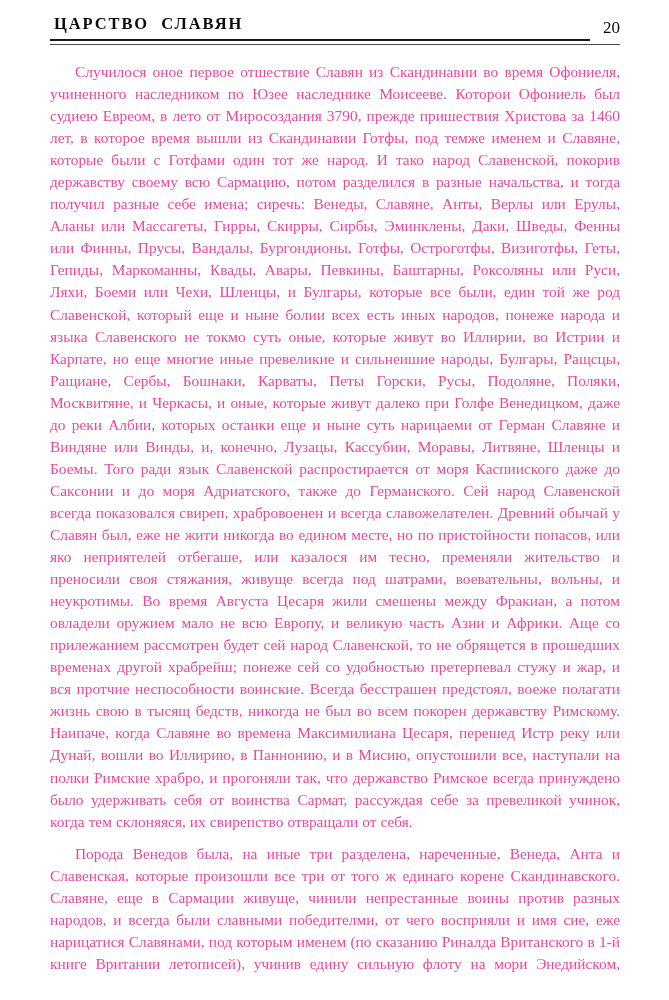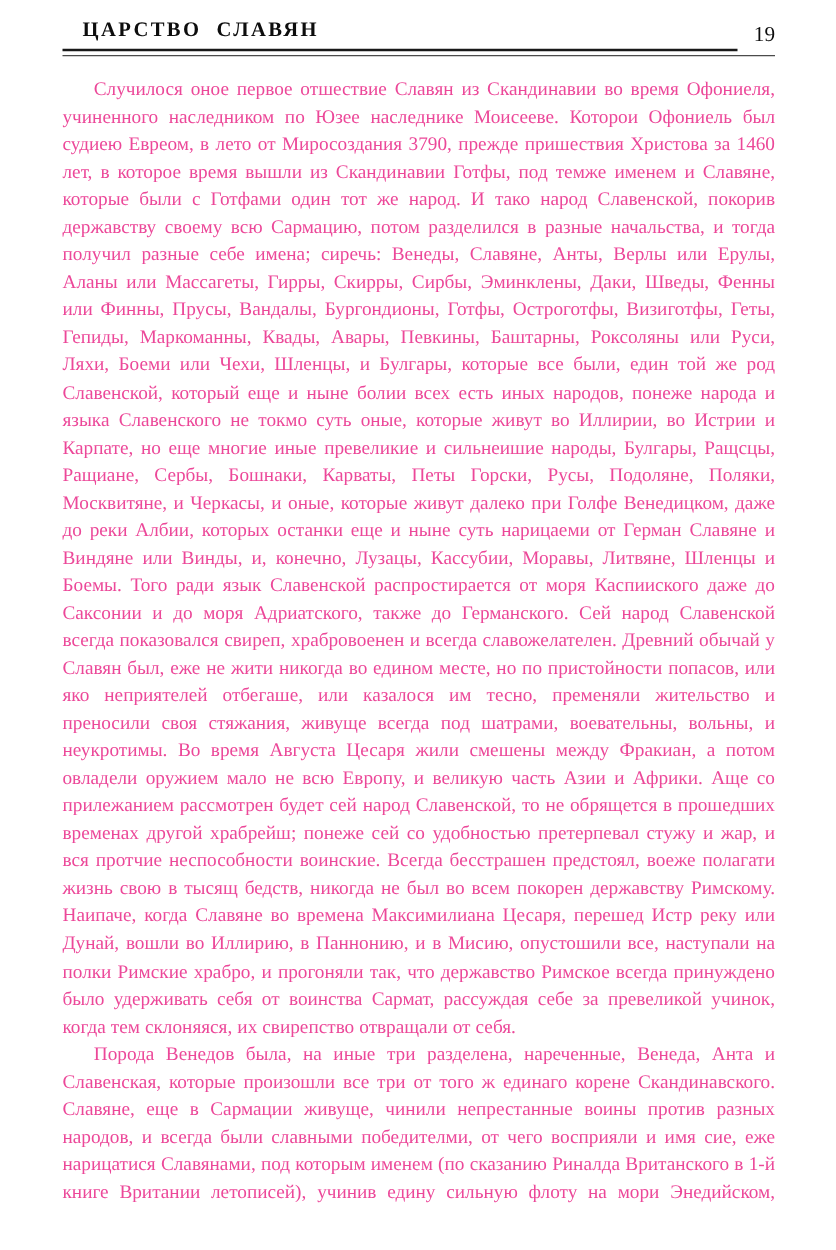--- a/index.html
+++ b/index.html
@@ -20,21 +20,21 @@
   
   .header {
     position: absolute;
     left: 50px;
     right: 49px;
     top: 14px;
     height: 26px;
   }
   .header-title {
     position: absolute;
-    left: 16px;
+    left: 4px;
     top: 0;
     font-size: 16.5px;
     font-weight: 600;
     letter-spacing: 1.9px;
     white-space: pre;
     color: #0d0d0d;
     line-height: 20px;
   }
   .folio {
     position: absolute;
@@ -78,35 +78,35 @@
     font-size: 15.4px;
     line-height: 22.05px;
     text-align: justify;
     text-align-last: left;
     text-indent: 25px;
     hyphens: manual;
     word-spacing: .2px;
     color: #ec4899;
   }
   .para + .para {
-    margin-top: 0;
+    margin-top: 10px;
   }
   
   .para.cut {
     text-align-last: justify;
   }
 </style>
 </head>
 <body>
 
 <div class="page">
 
   <div class="header">
     <div class="header-title">ЦАРСТВО  СЛАВЯН</div>
-    <div class="folio">19</div>
+    <div class="folio">20</div>
   </div>
 
   <div class="rule-thick"></div>
   <div class="rule-thin"></div>
 
   <div class="body">
     <p class="para">Случилося оное первое отшествие Славян из Скандинавии во время Офониеля, учиненного наследником по Юзее наследнике Моисееве. Которои Офониель был судиею Евреом, в лето от Миросоздания 3790, прежде пришествия Христова за 1460 лет, в которое время вышли из Скандинавии Готфы, под темже именем и Славяне, которые были с Готфами один тот же народ. И тако народ Славенской, покорив державству своему всю Сармацию, потом разделился в разные начальства, и тогда получил разные себе имена; сиречь: Венеды, Славяне, Анты, Верлы или Ерулы, Аланы или Массагеты, Гирры, Скирры, Сирбы, Эминклены, Даки, Шведы, Фенны или Финны, Прусы, Вандалы, Бургондионы, Готфы, Остроготфы, Визиготфы, Геты, Гепиды, Маркоманны, Квады, Авары, Певкины, Баштарны, Роксоляны или Руси, Ляхи, Боеми или Чехи, Шленцы, и Булгары, которые все были, един той же род Славенской, который еще и ныне болии всех есть иных народов, понеже народа и языка Славенского не токмо суть оные, которые живут во Иллирии, во Истрии и Карпате, но еще многие иные превеликие и сильнеишие народы, Булгары, Ращсцы, Ращиане, Сербы, Бошнаки, Карваты, Петы Горски, Русы, Подоляне, Поляки, Москвитяне, и Черкасы, и оные, которые живут далеко при Голфе Венедицком, даже до реки Албии, которых останки еще и ныне суть нарицаеми от Герман Славяне и Виндяне или Винды, и, конечно, Лузацы, Кассубии, Моравы, Литвяне, Шленцы и Боемы. Того ради язык Славенской распростирается от моря Каспииского даже до Саксонии и до моря Адриатского, также до Германского. Сей народ Славенской всегда показовался свиреп, храбровоенен и всегда славожелателен. Древний обычай у Славян был, еже не жити никогда во едином месте, но по пристойности попасов, или яко неприятелей отбегаше, или казалося им тесно, пременяли жительство и преносили своя стяжания, живуще всегда под шатрами, воевательны, вольны, и неукротимы. Во время Августа Цесаря жили смешены между Фракиан, а потом овладели оружием мало не всю Европу, и великую часть Азии и Африки. Аще со прилежанием рассмотрен будет сей народ Славенской, то не обрящется в прошедших временах другой храбрейш; понеже сей со удобностью претерпевал стужу и жар, и вся протчие неспособности воинские. Всегда бесстрашен предстоял, воеже полагати жизнь свою в тысящ бедств, никогда не был во всем покорен державству Римскому. Наипаче, когда Славяне во времена Максимилиана Цесаря, перешед Истр реку или Дунай, вошли во Иллирию, в Паннонию, и в Мисию, опустошили все, наступали на полки Римские храбро, и прогоняли так, что державство Римское всегда принуждено было удерживать себя от воинства Сармат, рассуждая себе за превеликой учинок, когда тем склоняяся, их свирепство отвращали от себя.</p>
     <p class="para cut">Порода Венедов была, на иные три разделена, нареченные, Венеда, Анта и Славенская, которые произошли все три от того ж единаго корене Скандинавского. Славяне, еще в Сармации живуще, чинили непрестанные воины против разных народов, и всегда были славными победителми, от чего восприяли и имя сие, еже нарицатися Славянами, под которым именем (по сказанию Риналда Вританского в 1-й книге Вритании летописей), учинив едину сильную флоту на мори Энедийском,</p>
   </div>
 

